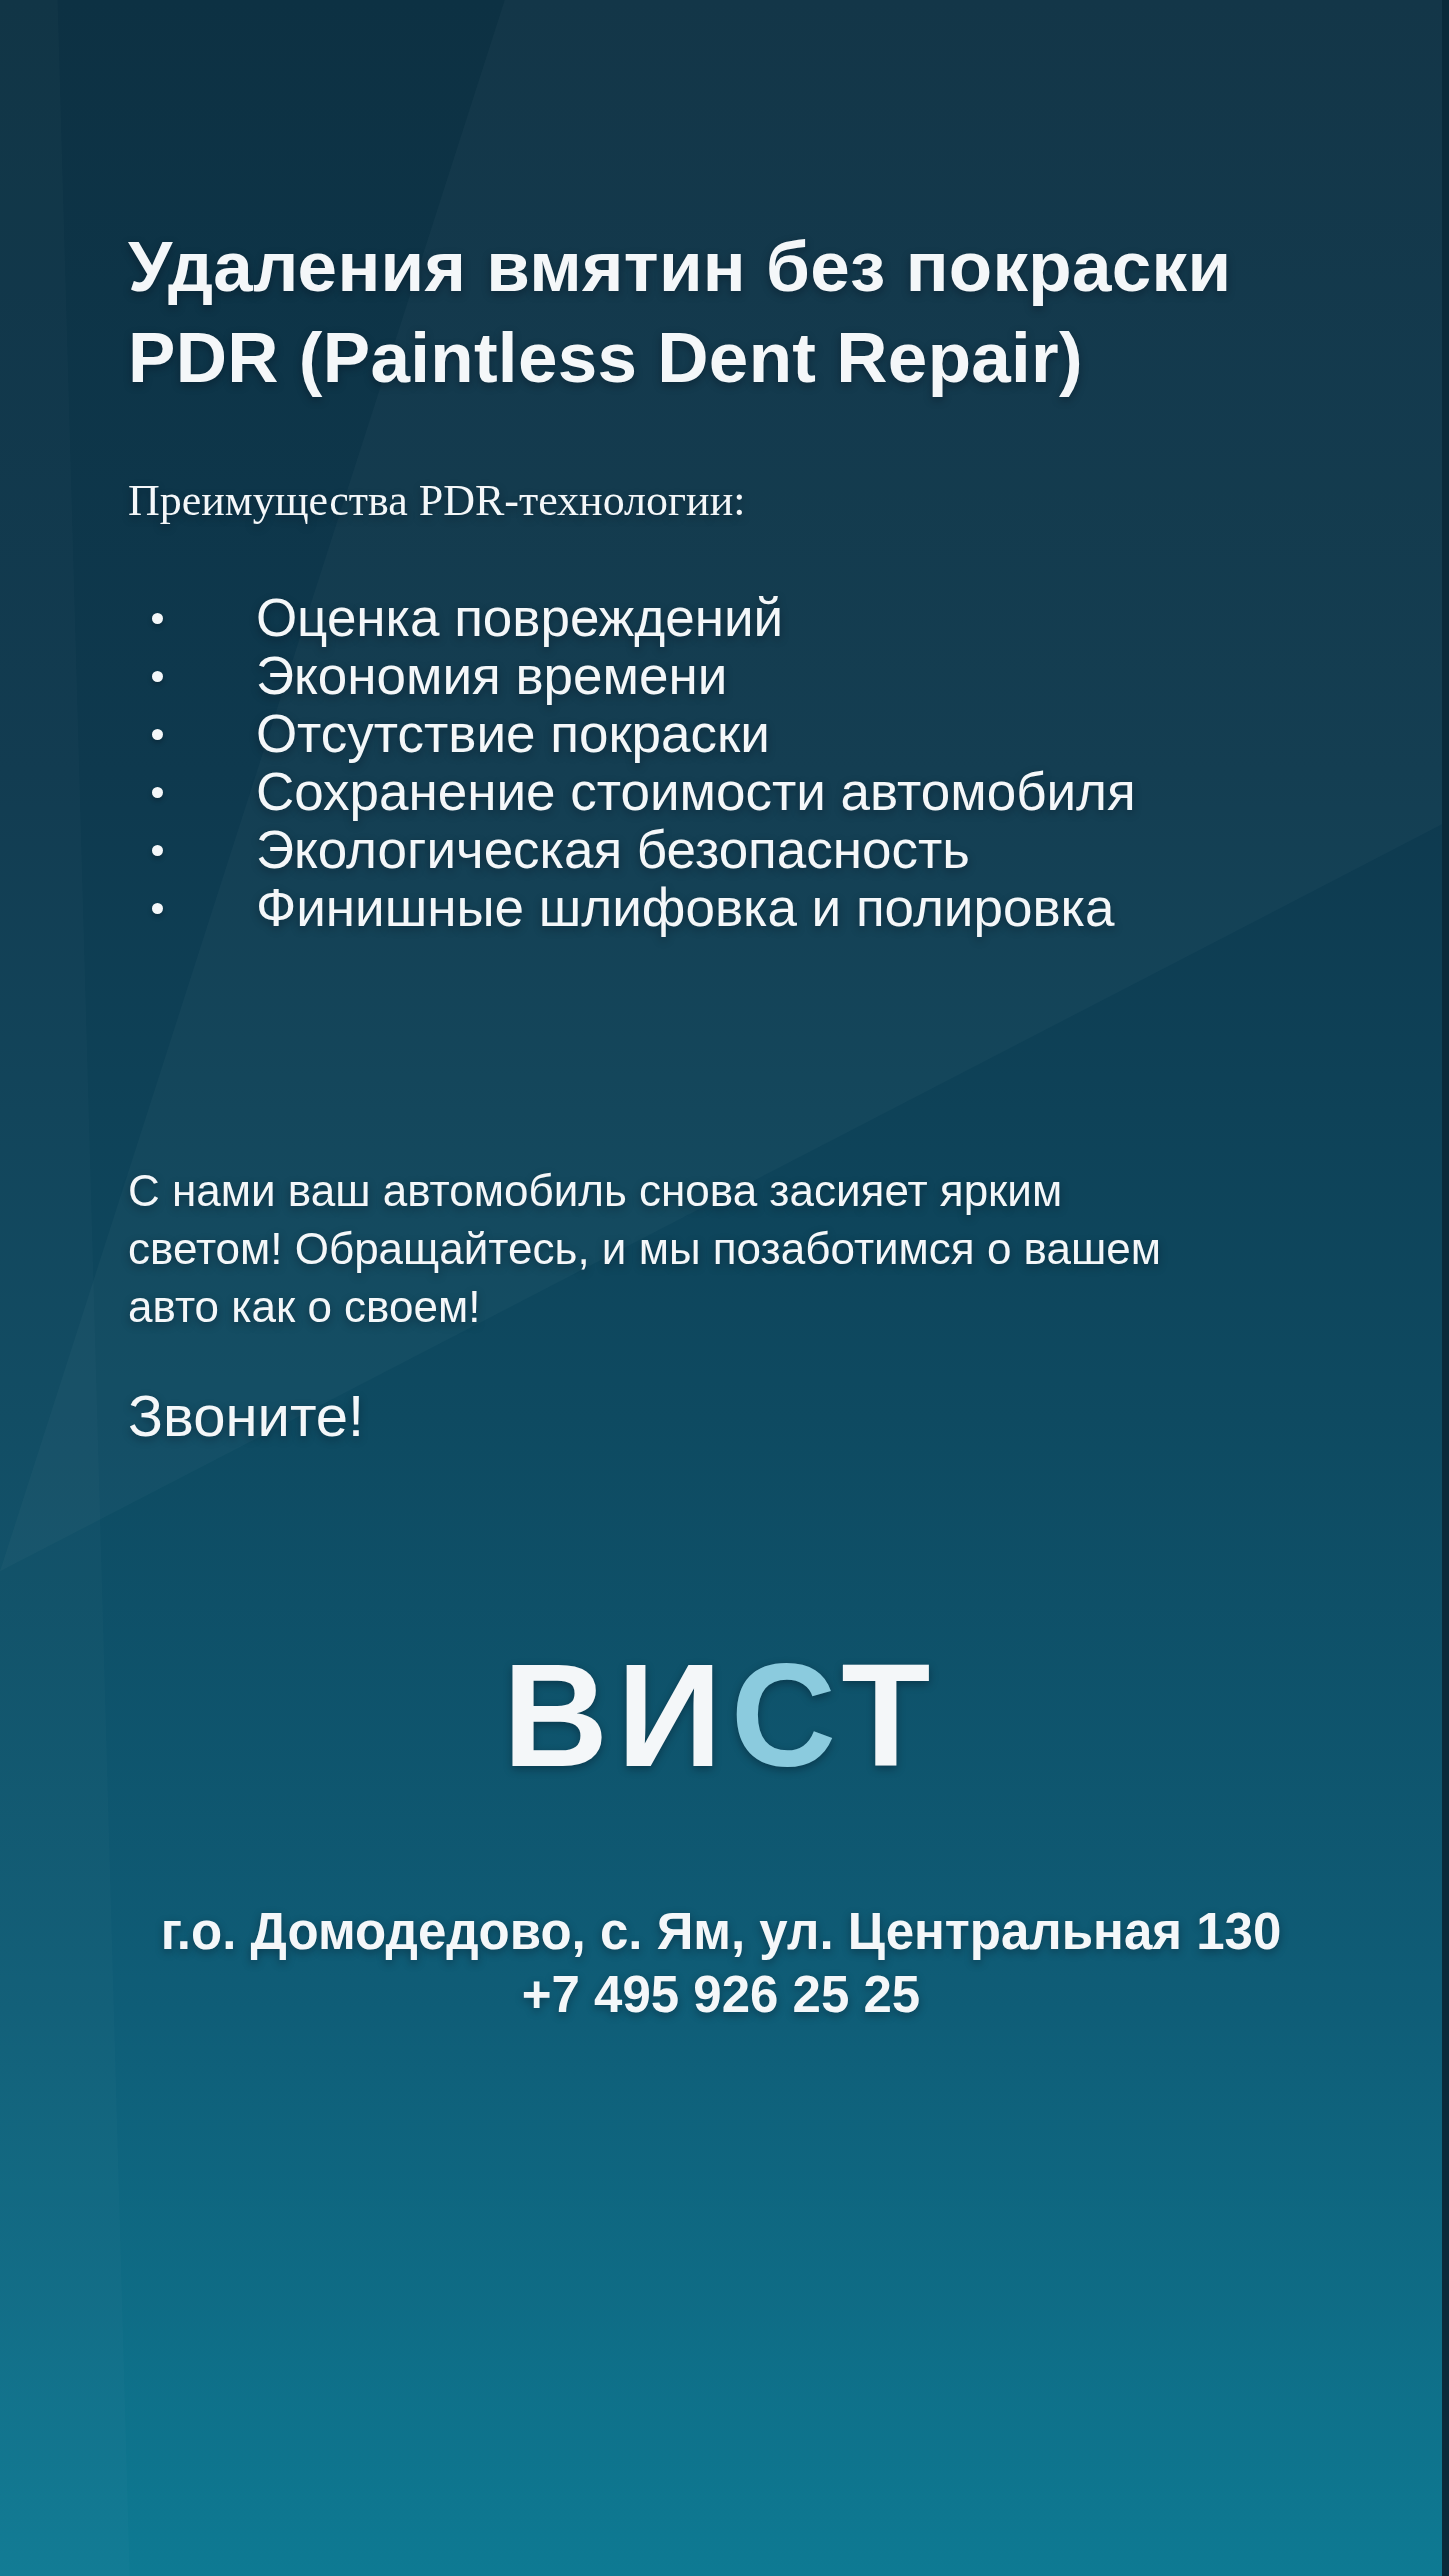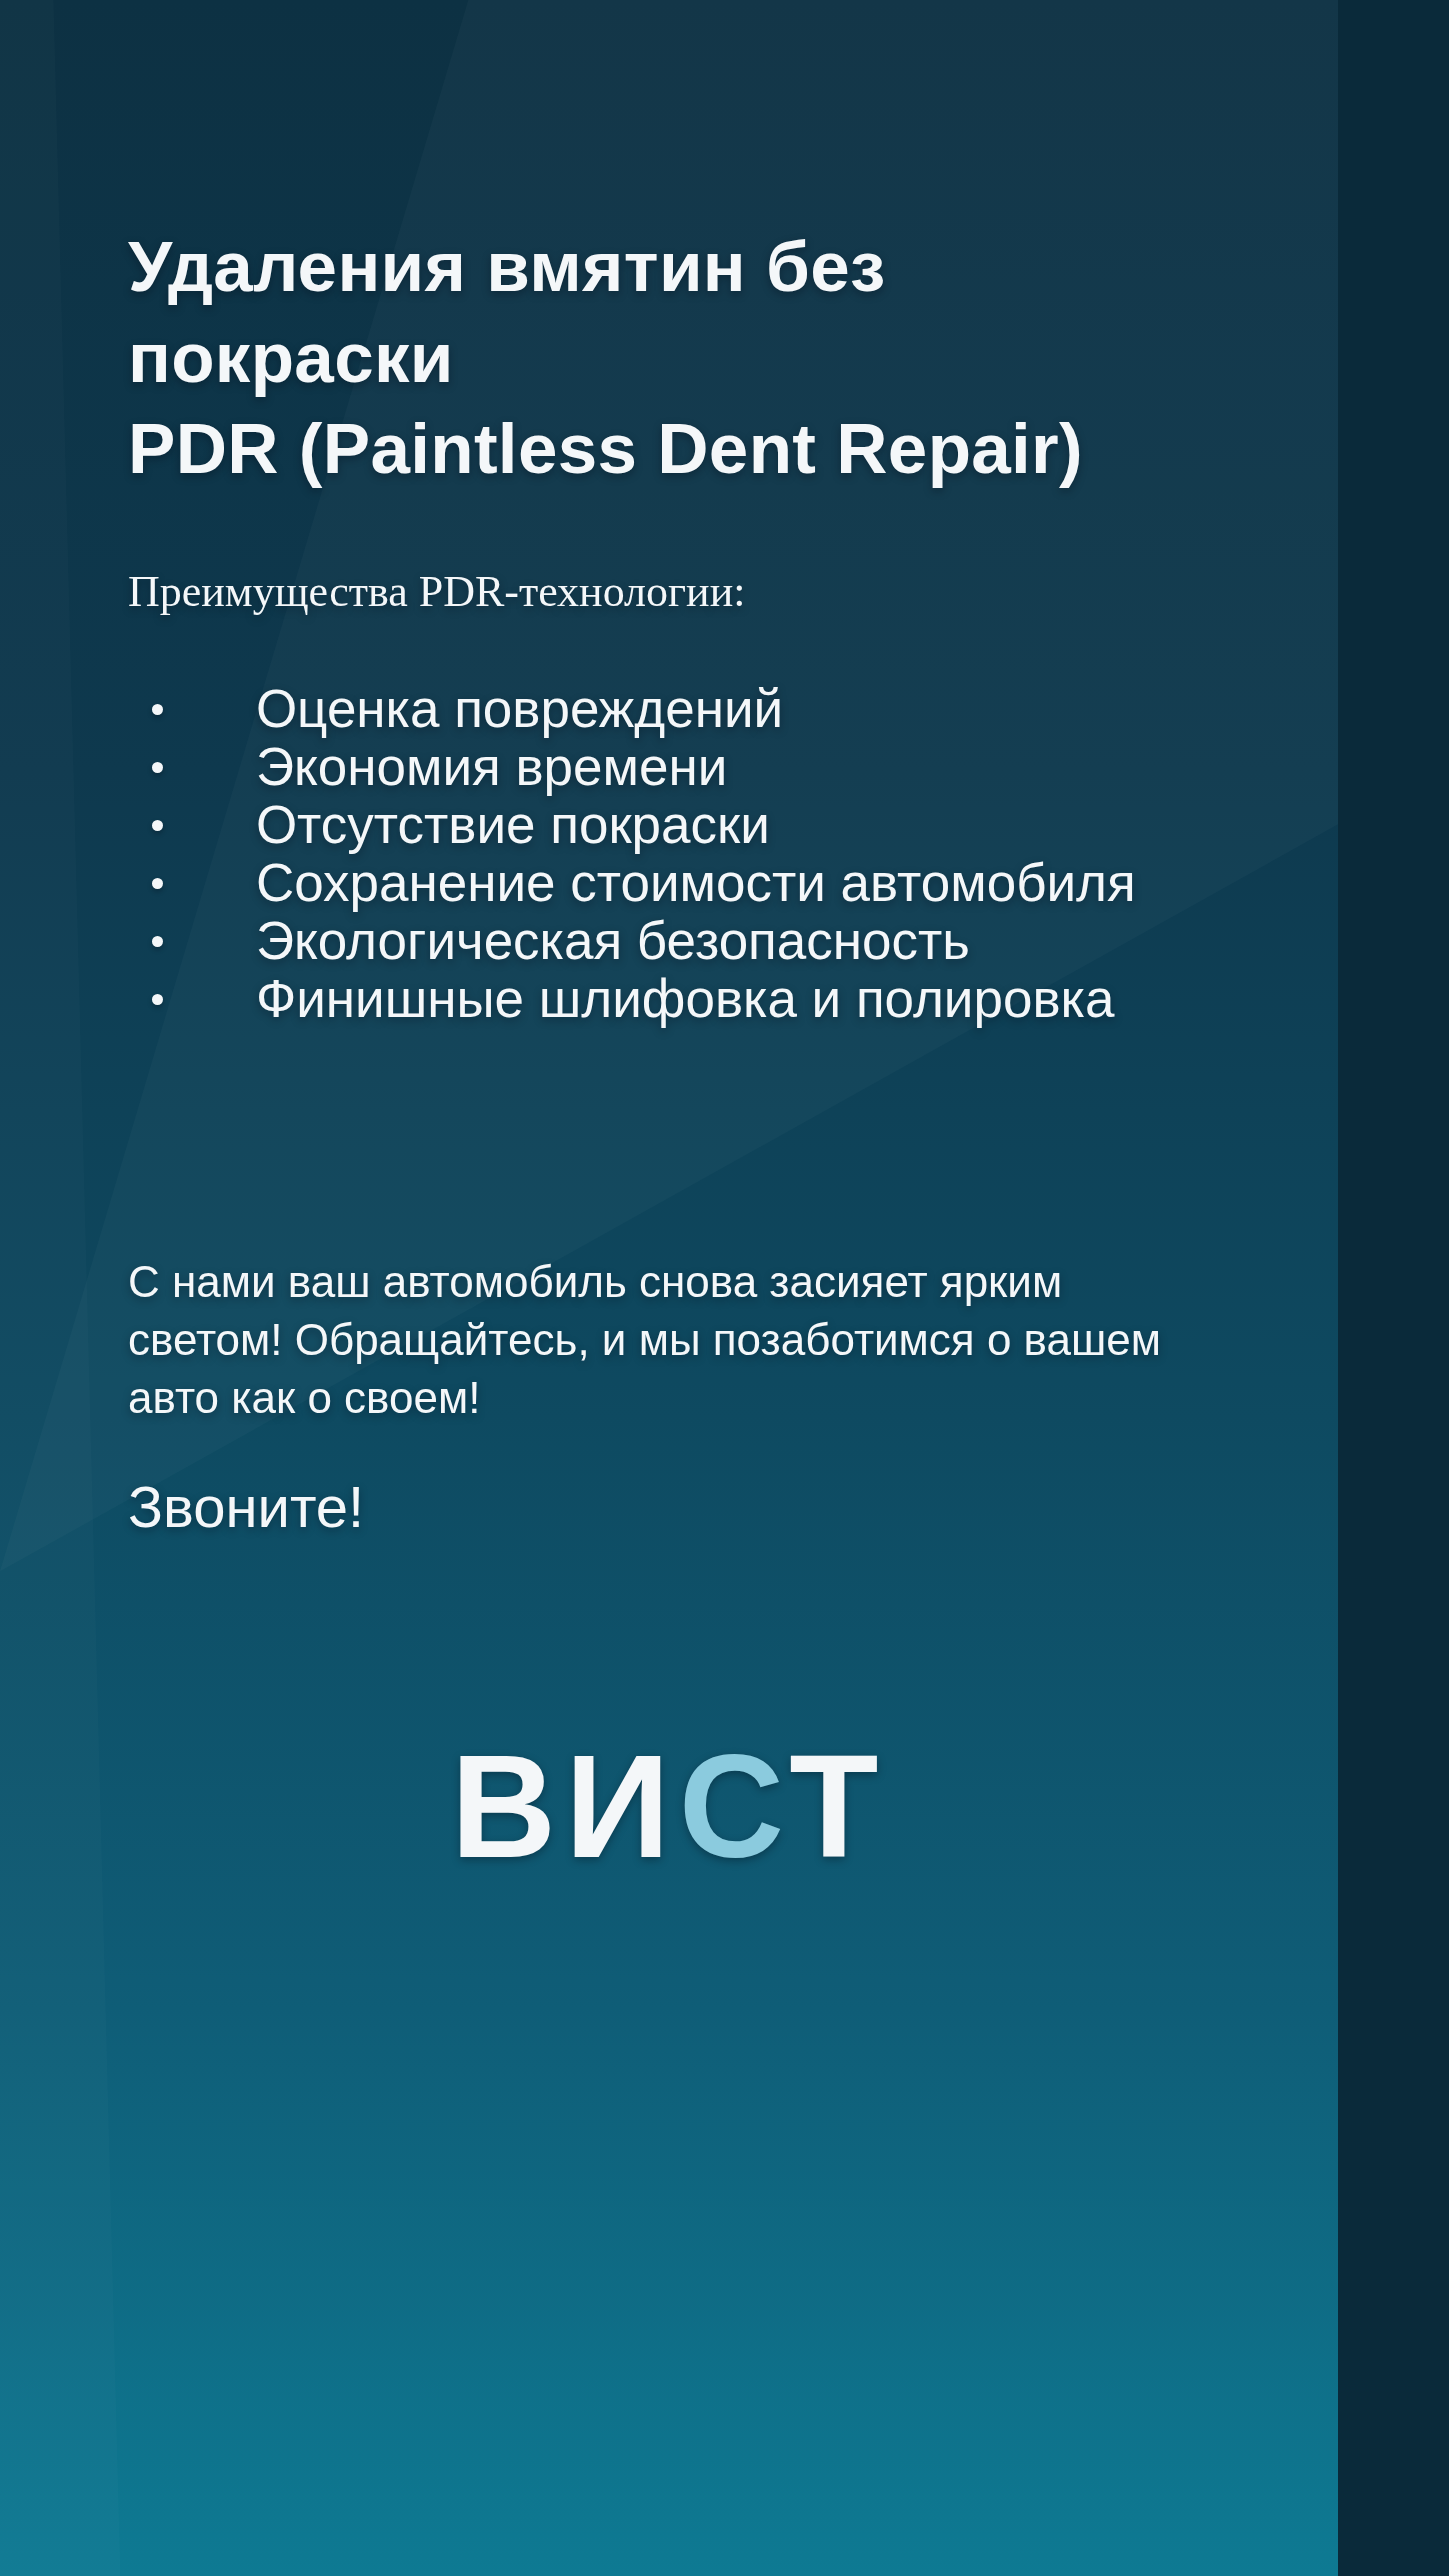--- a/index.html
+++ b/index.html
@@ -2,21 +2,21 @@
 <html lang="ru" style="font-size:10.7px"><head>
 <meta charset="utf-8">
 <style>
   html, body {
     margin: 0;
     padding: 0;
     background: #0a2a3a;
   }
   .page {
     position: relative;
-    width: 1338px;
+    width: 1442px;
     height: 2576px;
     overflow: hidden;
     box-sizing: border-box;
     padding: 221px 128px 0 128px;
     background: linear-gradient(180deg,
       #0d3143 0%,
       #0e394e 30%,
       #0e4a61 55%,
       #0f5d77 78%,
       #0e7a93 100%);
@@ -163,15 +163,19 @@
     <p class="closing pre">С нами ваш автомобиль снова засияет ярким
 светом! Обращайтесь, и мы позаботимся о вашем
 авто как о своем!</p>
 
     <p class="cta">Звоните!</p>
 
     <div class="logo">
       <span>ВИ</span><span class="accent">С</span><span>Т</span>
     </div>
 
+    <div class="footer">
+      <div>г.о. Домодедово, с. Ям, ул. Центральная 130</div>
+      <div>+7 495 926 25 25</div>
+    </div>
   </div>
 </div>
 
 
 </body></html>

